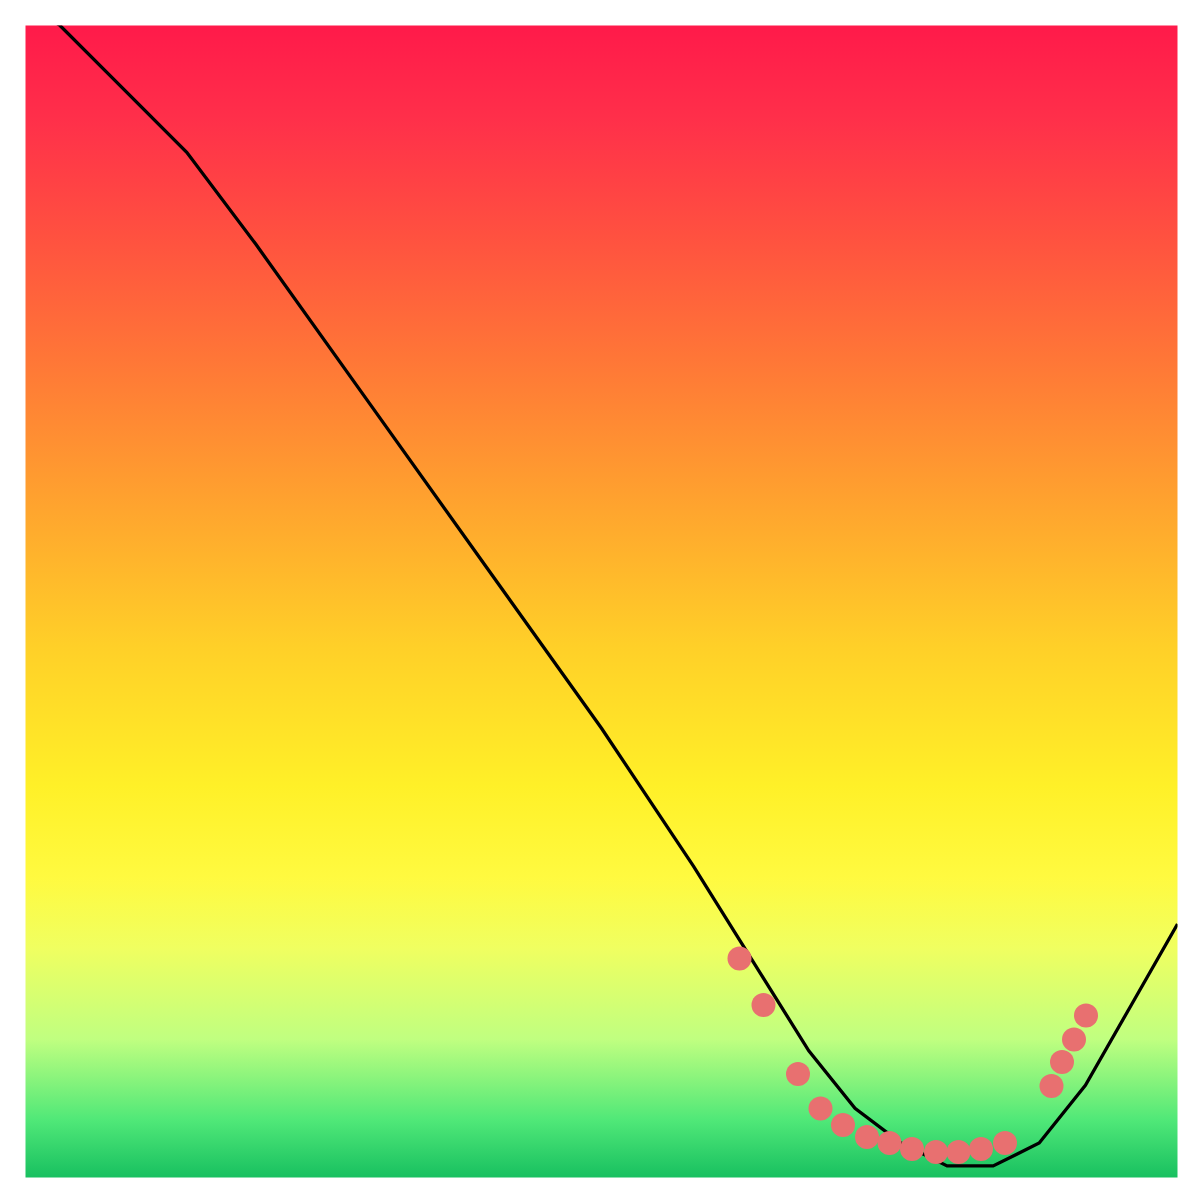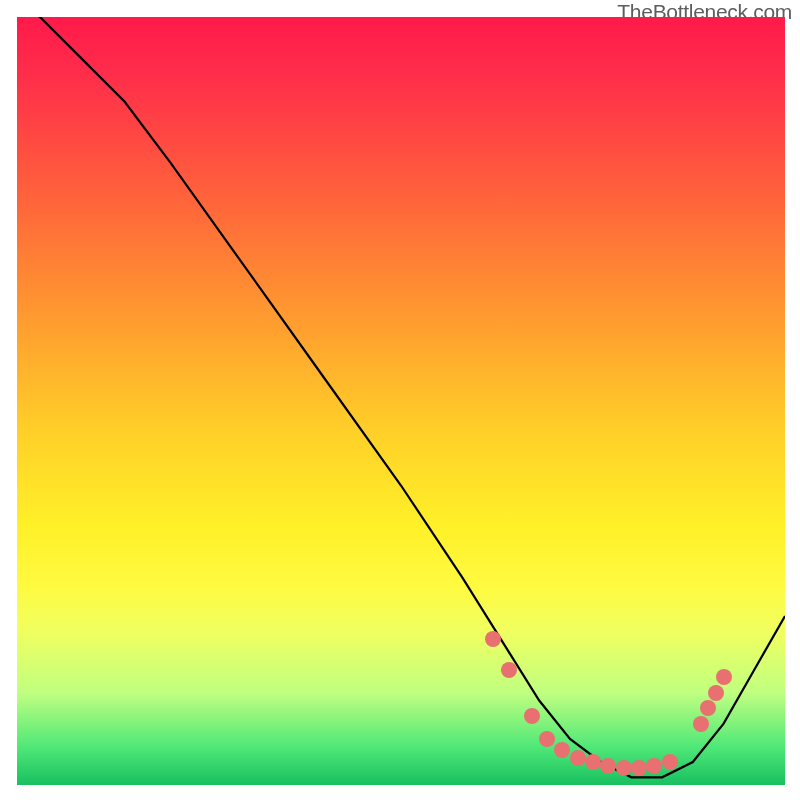--- a/index.html
+++ b/index.html
@@ -62,21 +62,20 @@
   height: 16px;
   border-radius: 50%;
   background: #e87070;
   transform: translate(-50%, -50%);
 }
 </style>
 </head>
 <body>
 
 <div class="chart-container">
-  <div class="attribution">TheBottleneck.com</div>
   <div class="plot-area"></div>
   <svg class="curve" viewBox="0 0 768 768" preserveAspectRatio="none">
     <path id="curve-path" d="M0.0 -15.4 L23.0 0.0 L61.4 38.4 L107.5 84.5 L153.6 145.9 L230.4 253.4 L307.2 361.0 L384.0 468.5 L445.4 560.6 L483.8 622.1 L522.2 683.5 L553.0 721.9 L583.7 745.0 L614.4 760.3 L645.1 760.3 L675.8 745.0 L706.6 706.6 L737.3 652.8 L768.0 599.0 " stroke="#000" stroke-width="2.2" fill="none"></path>
   </svg>
   <div class="markers" id="markers">
       <div class="marker" style="left: 476.16px; top: 622.08px; background: rgb(232, 112, 112);"></div>
       <div class="marker" style="left: 491.52px; top: 652.8px; background: rgb(232, 112, 112);"></div>
       <div class="marker" style="left: 514.56px; top: 698.88px; background: rgb(232, 112, 112);"></div>
       <div class="marker" style="left: 529.92px; top: 721.92px; background: rgb(232, 112, 112);"></div>
       <div class="marker" style="left: 545.28px; top: 733.44px; background: rgb(232, 112, 112);"></div>

